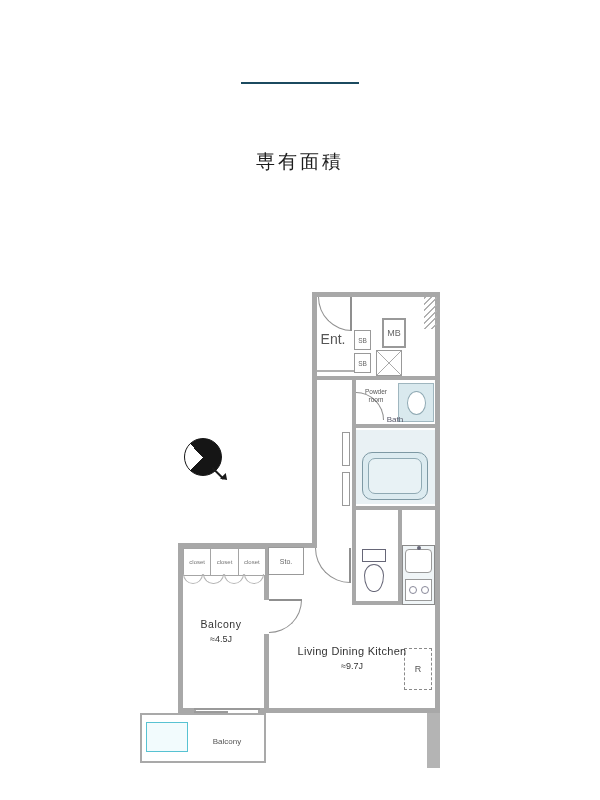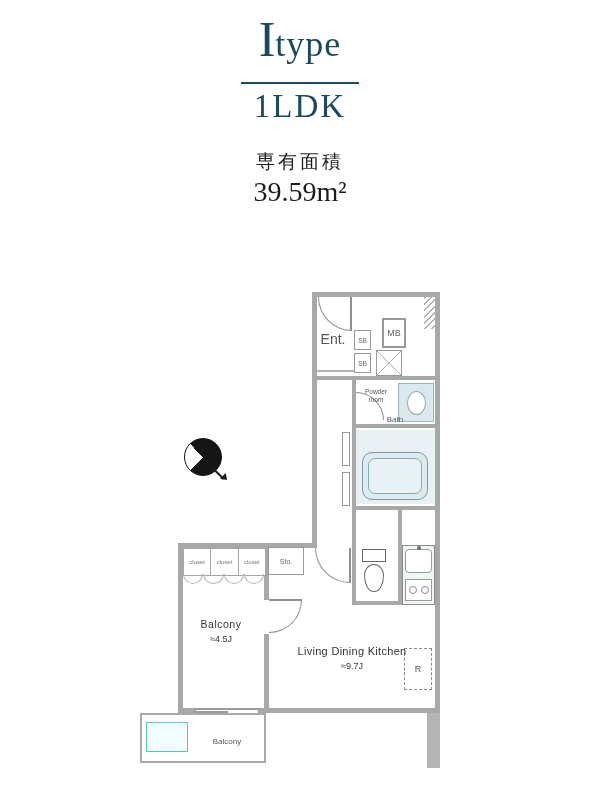--- a/index.html
+++ b/index.html
@@ -51,27 +51,22 @@
     border:1px solid #b5b5b5;border-top:none;border-radius:0 0 50% 50%/0 0 100% 100%}
   .compass{position:absolute;width:36px;height:36px;border-radius:50%;
     background:conic-gradient(from 225deg,#ffffff 0 90deg,#151515 90deg 360deg);
     border:1.5px solid #151515}
 </style>
 </head>
 <body>
 
 <div class="abs" style="left:0;top:0;width:600px;height:800px">
 
-  <div class="type-title">
-    <span class="big-i">I</span><span class="type-word">type</span>
-  </div>
   <div class="rule"></div>
-  <div class="layout-name">1LDK</div>
   <div class="area-label">専有面積</div>
-  <div class="area-value">39.59m²</div>
 
   <div class="abs" style="left:0;top:260px;width:600px;height:540px">
 
     <div class="wing" style="left:312px;top:32px;width:128px;height:256px;border-bottom:none"></div>
     <div class="wing" style="left:178px;top:283px;width:262px;height:170px;border-top:none"></div>
     <div class="wall" style="left:178px;top:283px;width:139px;height:5px"></div>
 
     <div class="hatch" style="left:424px;top:37px;width:13px;height:32px"></div>
 
     <div class="wall" style="left:312px;top:116px;width:128px;height:4px"></div>

